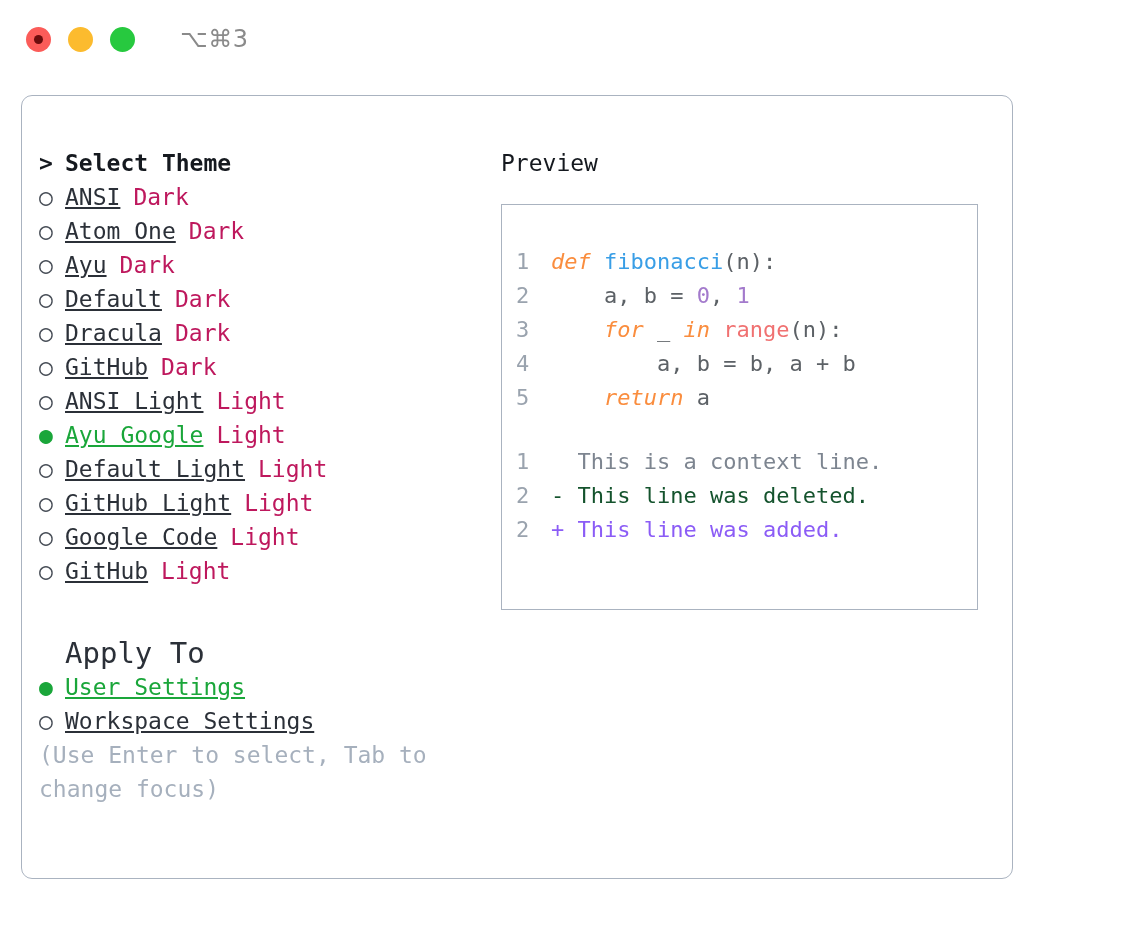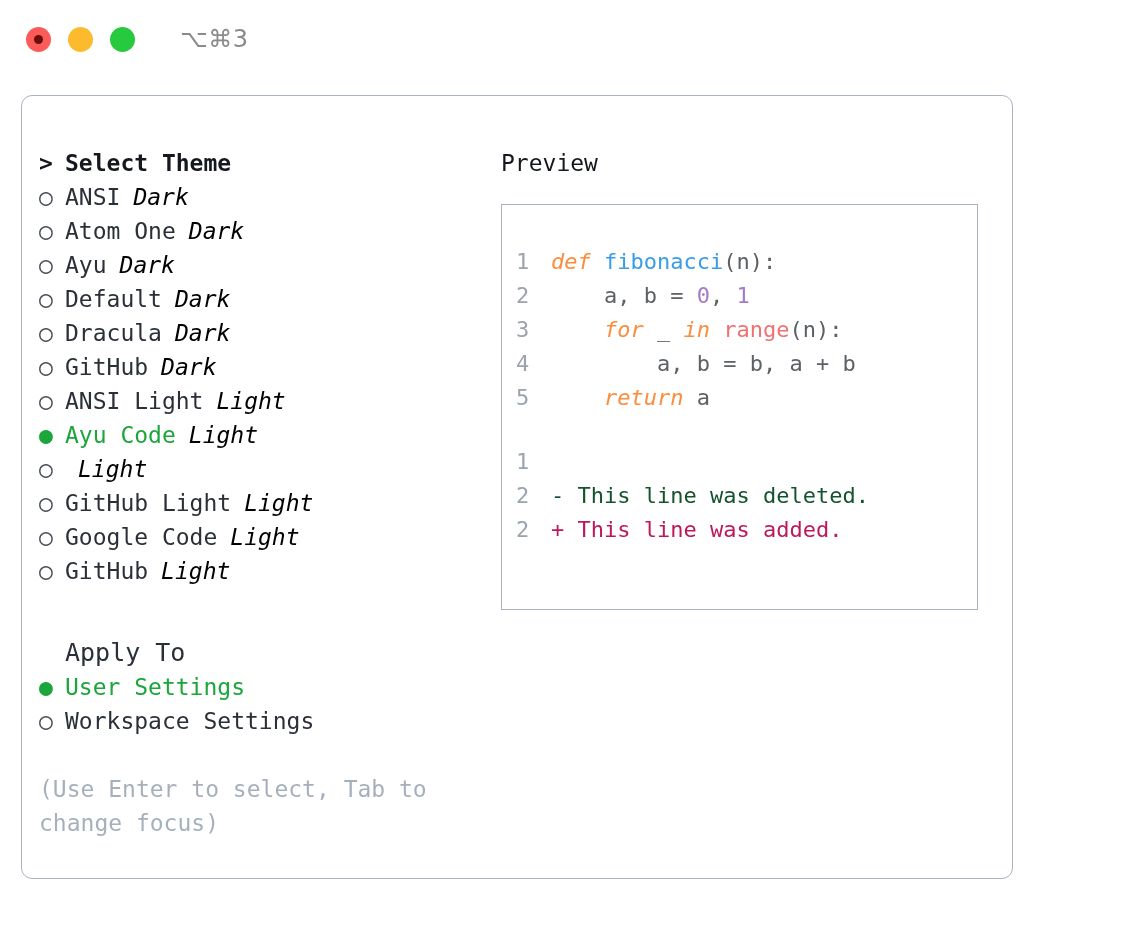--- a/index.html
+++ b/index.html
@@ -115,40 +115,39 @@
     font-size: 23px;
   }
 
   .heading-row {
     font-weight: bold;
     color: #15191f;
     height: 34px;
   }
   .heading-row .bullet { font-weight: bold; color: #15191f; }
 
-  .theme-name { color: #2b3038; }
-  .theme-cat  { color: #000000; padding-left: 13px; font-style: italic; }
+  .theme-name { color: #2b3038; text-decoration: underline; }
+  .theme-cat  { color: #be185d; padding-left: 13px; }
 
   .selected .bullet { color: #1aa63a; }
   .selected .theme-name { color: #1aa63a; }
   .unselected .bullet { color: #4a5059; }
 
   .section-gap { height: 48px; }
 
   .apply-label {
     color: #2b3038;
-    font-size: 25px;
+    font-size: 29px;
     line-height: 34px;
     padding-left: 26px;
     height: 34px;
     white-space: pre;
   }
 
   .hint {
-    margin-top: 34px;
     color: #a6b0bd;
     font-size: 23px;
     line-height: 34px;
     width: 410px;
     white-space: pre-wrap;
   }
 
   
   .right-col {
     position: absolute;
@@ -203,21 +202,21 @@
 
   
   .tok-kw   { color: #fa8d3e; font-style: italic; }
   .tok-fn   { color: #399ee6; }
   .tok-num  { color: #a37acc; }
   .tok-call { color: #f07171; }
   .tok-plain{ color: #5c6166; }
 
   .diff-ctx { color: #7d8590; }
   .diff-del { color: #14532d; }
-  .diff-add { color: #be185d; }
+  .diff-add { color: #8b5cf6; }
 </style>
 </head>
 <body>
 
 <div class="window">
 
   <div class="titlebar">
     <div class="traffic">
       <span class="dot dot-red"></span>
       <span class="dot dot-yellow"></span>
@@ -237,22 +236,22 @@
         </div>
 
         <div id="theme-list">
             <div class="row unselected"><span class="bullet">○</span><span class="theme-name">ANSI</span><span class="theme-cat">Dark</span></div>
             <div class="row unselected"><span class="bullet">○</span><span class="theme-name">Atom One</span><span class="theme-cat">Dark</span></div>
             <div class="row unselected"><span class="bullet">○</span><span class="theme-name">Ayu</span><span class="theme-cat">Dark</span></div>
             <div class="row unselected"><span class="bullet">○</span><span class="theme-name">Default</span><span class="theme-cat">Dark</span></div>
             <div class="row unselected"><span class="bullet">○</span><span class="theme-name">Dracula</span><span class="theme-cat">Dark</span></div>
             <div class="row unselected"><span class="bullet">○</span><span class="theme-name">GitHub</span><span class="theme-cat">Dark</span></div>
             <div class="row unselected"><span class="bullet">○</span><span class="theme-name">ANSI Light</span><span class="theme-cat">Light</span></div>
-            <div class="row selected"><span class="bullet">●</span><span class="theme-name">Ayu Code</span><span class="theme-cat">Light</span></div>
-            <div class="row unselected"><span class="bullet">○</span><span class="theme-cat">Light</span></div>
+            <div class="row selected"><span class="bullet">●</span><span class="theme-name">Ayu Google</span><span class="theme-cat">Light</span></div>
+            <div class="row unselected"><span class="bullet">○</span><span class="theme-name">Default Light</span><span class="theme-cat">Light</span></div>
             <div class="row unselected"><span class="bullet">○</span><span class="theme-name">GitHub Light</span><span class="theme-cat">Light</span></div>
             <div class="row unselected"><span class="bullet">○</span><span class="theme-name">Google Code</span><span class="theme-cat">Light</span></div>
             <div class="row unselected"><span class="bullet">○</span><span class="theme-name">GitHub</span><span class="theme-cat">Light</span></div>
           </div>
 
         <div class="section-gap"></div>
 
         <div class="apply-label">Apply To</div>
 
         <div id="apply-list">
@@ -270,21 +269,21 @@
           <div class="code-area">
             <div id="code-lines">
                 <div class="code-line"><span class="gutter">1</span><span class="code-text"><span class="tok-kw">def </span><span class="tok-fn">fibonacci</span><span class="tok-plain">(n):</span></span></div>
                 <div class="code-line"><span class="gutter">2</span><span class="code-text"><span class="tok-plain">    a, b = </span><span class="tok-num">0</span><span class="tok-plain">, </span><span class="tok-num">1</span></span></div>
                 <div class="code-line"><span class="gutter">3</span><span class="code-text"><span class="tok-plain">    </span><span class="tok-kw">for</span><span class="tok-plain"> _ </span><span class="tok-kw">in</span><span class="tok-plain"> </span><span class="tok-call">range</span><span class="tok-plain">(n):</span></span></div>
                 <div class="code-line"><span class="gutter">4</span><span class="code-text"><span class="tok-plain">        a, b = b, a + b</span></span></div>
                 <div class="code-line"><span class="gutter">5</span><span class="code-text"><span class="tok-plain">    </span><span class="tok-kw">return</span><span class="tok-plain"> a</span></span></div>
               </div>
             <div class="blank-line"></div>
             <div id="diff-lines">
-                <div class="code-line"><span class="gutter">1</span><span class="code-text diff-ctx"><span> </span></span></div>
+                <div class="code-line"><span class="gutter">1</span><span class="code-text diff-ctx"><span> </span><span> This is a context line.</span></span></div>
                 <div class="code-line"><span class="gutter">2</span><span class="code-text diff-del"><span>-</span><span> This line was deleted.</span></span></div>
                 <div class="code-line"><span class="gutter">2</span><span class="code-text diff-add"><span>+</span><span> This line was added.</span></span></div>
               </div>
           </div>
         </div>
       </div>
 
     </div>
   </div>
 </div>

